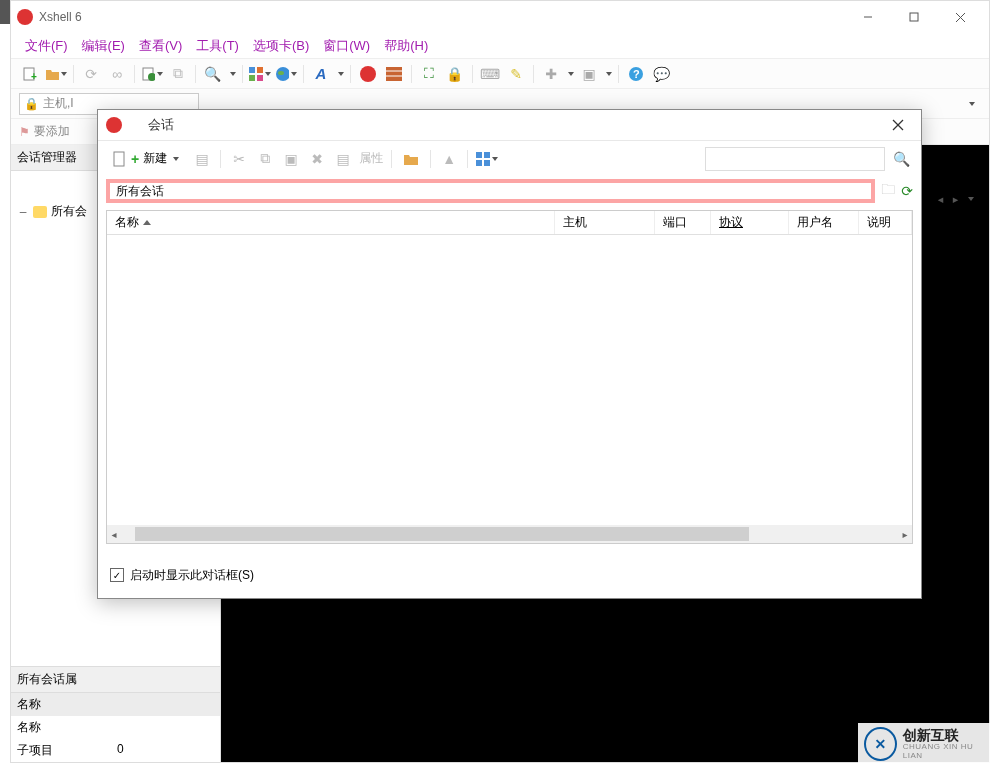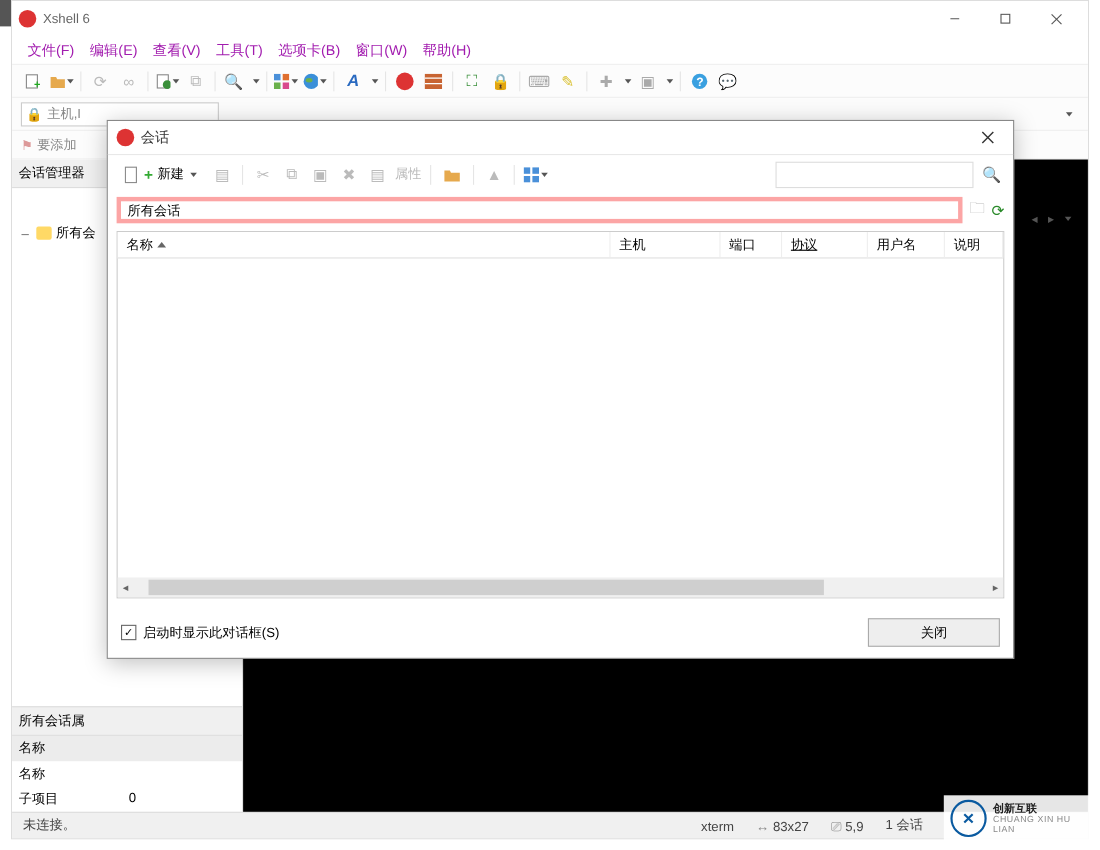--- a/index.html
+++ b/index.html
@@ -35,21 +35,21 @@
   .props-row.shead { background:#ececec; }
   .props-row .k { width:100px; }
   .terminal-area { flex:1; background:#000; position:relative; }
   .tabstrip { position:absolute; left:210px; right:0; top:158px; height:22px; display:flex; align-items:center; background:#f0f0f0; border-bottom:1px solid #ccc; justify-content:flex-end; padding:0 6px; gap:6px; color:#555; font-size:11px; }
   .tabstrip .arrow { width:10px;height:10px;display:flex;align-items:center;justify-content:center;}
   .statusbar { height:24px; background:#f0f0f0; border-top:1px solid #ddd; display:flex; align-items:center; font-size:12px; padding:0 10px; gap:20px;}
   .statusbar .spacer { flex:1; }
   .statusbar .seg { color:#444; }
   
   .dialog { position:absolute; left:97px; top:109px; width:825px; height:490px; background:#fff; border:1px solid #888; box-shadow:0 4px 20px rgba(0,0,0,.25); display:flex; flex-direction:column; }
-  .dlg-title { height:30px; display:flex; align-items:center; padding:0 8px; }
+  .dlg-title { height:30px; display:flex; align-items:center; padding:0 8px;gap:20px; }
   .dlg-title .app-icon { width:16px; height:16px; border-radius:50%; background:#d33; margin-right:6px;}
   .dlg-title .t { font-size:13px; color:#333;}
   .dlg-title .x { margin-left:auto; width:30px; height:24px; display:flex; align-items:center; justify-content:center; font-size:16px; color:#333;}
   .dlg-toolbar { height:36px; display:flex; align-items:center; padding:4px 8px; gap:6px; border-top:1px solid #e8e8e8;}
   .dlg-newbtn { display:flex; align-items:center; gap:4px; height:24px; padding:0 6px; border:1px solid transparent;}
   .dlg-newbtn .plus { color:#3a3; font-weight:bold; font-size:14px;}
   .grey-icon { width:20px;height:20px;display:flex;align-items:center;justify-content:center;color:#bbb;font-size:14px;}
   .dlg-search { margin-left:auto; width:180px; height:24px; border:1px solid #ddd; background:#fff; }
   .dlg-mag { width:22px;height:22px;display:flex;align-items:center;justify-content:center;color:#888;font-size:14px;}
   .dlg-path { height:30px; display:flex; align-items:center; padding:0 8px; gap:6px;}
@@ -71,21 +71,21 @@
   .dlg-hscroll .track { flex:1; height:14px; background:#f0f0f0; position:relative; margin:0 14px;}
   .dlg-hscroll .thumb { position:absolute; left:0; top:0; width:82%; height:100%; background:#cfcfcf;}
   .dlg-hscroll .arrow { width:14px; text-align:center; color:#666; font-size:10px;}
   .dlg-bottom { height:46px; display:flex; align-items:center; padding:0 12px; gap:10px;}
   .chk { width:14px; height:14px; border:1px solid #666; display:inline-flex; align-items:center; justify-content:center; font-size:10px; margin-right:6px;}
   .btn { width:120px; height:26px; border:1px solid #aaa; background:#eee; display:flex; align-items:center; justify-content:center; font-size:12px;}
   .btn.disabled { color:#999; }
   .watermark { position:absolute; right:2px; bottom:8px; width:140px; height:42px; display:flex; align-items:center; gap:6px; background:rgba(255,255,255,.9); padding:2px 6px;}
   .watermark .logo { width:34px;height:34px;border:2px solid #0a5aa0;border-radius:50%;display:flex;align-items:center;justify-content:center;color:#0a5aa0;font-weight:bold;font-size:14px;}
   .watermark .txt { display:flex;flex-direction:column;line-height:1.1;}
-  .watermark .cn { font-size:10px; font-weight:bold; color:#222;}
+  .watermark .cn { font-size:14px; font-weight:bold; color:#222;}
   .watermark .en { font-size:8px; color:#888; letter-spacing:.5px;}
   
   svg { display:block; }
 </style>
 </head>
 <body>
 
 <div class="left-edge"></div>
 
 <div class="main-window">
@@ -240,29 +240,20 @@
           </div>
         <div class="props-row">
             <div class="k">子项目</div>
             <div>0</div>
           </div>
       </div>
     </div>
     <div class="terminal-area"></div>
   </div>
 
-  <div class="statusbar">
-    <span class="seg">未连接。</span>
-    <span class="spacer"></span>
-    <span class="seg">xterm</span>
-    <span class="seg"><span style="color:#888">↔ </span><span>83x27</span></span>
-    <span class="seg"><span style="color:#888">⎚ </span><span>5,9</span></span>
-    <span class="seg">1 会话</span>
-    <span style="width:120px"></span>
-  </div>
 </div>
 
 <div class="tabstrip" style="left:auto;right:20px;top:188px;width:50px;background:transparent;border:none">
   <span class="arrow">◂</span>
   <span class="arrow">▸</span>
   <span class="dd"></span>
 </div>
 
 <div class="dialog">
   <div class="dlg-title">
@@ -352,23 +343,20 @@
       <span class="arrow">▸</span>
     </div>
   </div>
 
   <div class="dlg-bottom">
     <label style="display:flex;align-items:center">
       <span class="chk">✓</span>
       <span>启动时显示此对话框(S)</span>
     </label>
     <div style="flex:1"></div>
-    <div class="btn">
-        <span>关闭</span>
-      </div>
   </div>
 </div>
 
 <div class="watermark">
   <div class="logo">✕</div>
   <div class="txt">
     <span class="cn">创新互联</span>
     <span class="en">CHUANG XIN HU LIAN</span>
   </div>
 </div>

